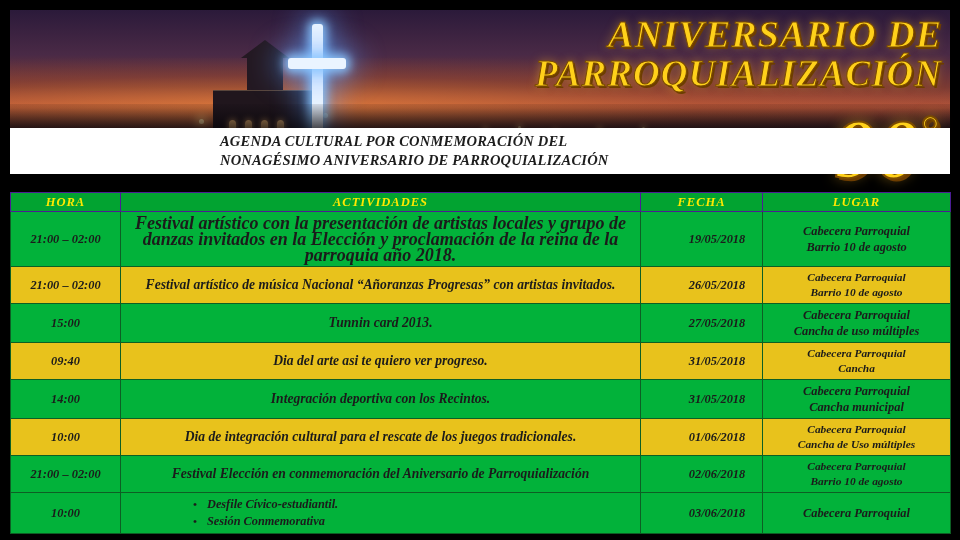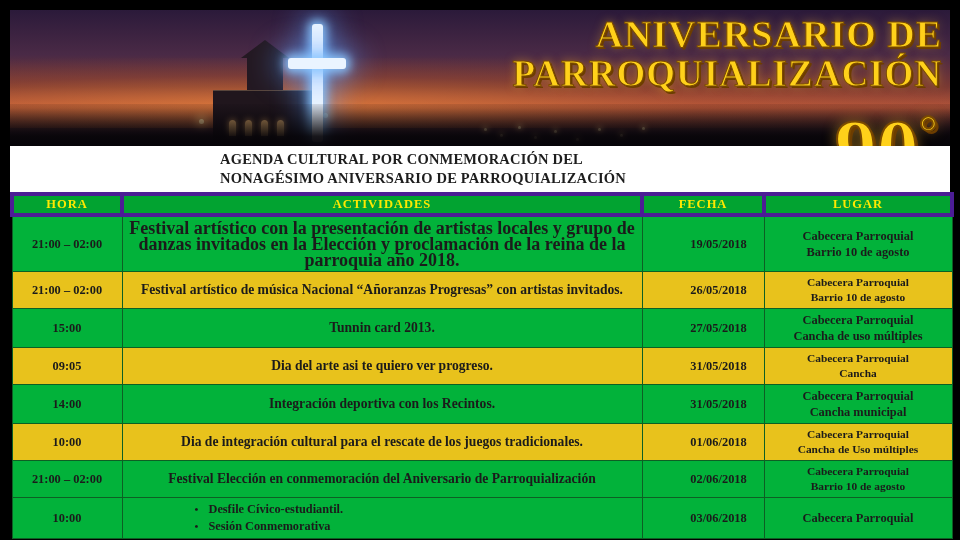--- a/index.html
+++ b/index.html
@@ -8,20 +8,21 @@
     width: 960px; height: 540px;
     background: #000;
     font-family: "Liberation Serif", serif;
     overflow: hidden;
   }
   #poster {
     position: relative;
     width: 960px; height: 540px;
     background: #000;
     overflow: hidden;
+    font-style: italic;
   }
 
   
   .hero {
     position: absolute;
     left: 10px; top: 10px;
     width: 940px; height: 140px;
     overflow: hidden;
     background: linear-gradient(180deg, #2b1a3a 0%, #4a2a46 32%, #7a3a33 55%, #b4543a 70%, #3b2430 88%, #120b14 100%);
   }
@@ -129,21 +130,21 @@
     text-shadow: 3px 3px 0 #6d3d00, 0 0 14px rgba(255,190,40,0.55);
     margin-top: 2px;
     margin-right: 4px;
     display: block;
   }
   .title-art .big .deg { font-size: 48px; vertical-align: super; }
 
   
   .head-band {
     position: absolute;
-    left: 10px; top: 146px;
+    left: 10px; top: 128px;
     width: 940px; height: 46px;
     background: #ffffff;
     display: flex;
     align-items: center;
     justify-content: center;
     flex-direction: column;
     padding-left: 40px;
   }
   .head-band .hl {
     font-family: "Liberation Serif", serif;
@@ -173,21 +174,21 @@
   col.c-lug  { width: 188px; }
 
   th {
     background: #02a331;
     color: #ffe900;
     font-family: "Liberation Serif", serif;
     font-weight: bold;
     font-size: 12.5px;
     letter-spacing: 1px;
     height: 19px;
-    border: 4px solid #4c1d95;
+    border: 1px solid #4c1d95;
     text-align: center;
     vertical-align: middle;
   }
   td {
     border: 1px solid #0d5f24;
     font-family: "Liberation Serif", serif;
     font-weight: bold;
     font-size: 13.5px;
     color: #1b1b1b;
     text-align: center;
@@ -305,21 +306,21 @@
           <td class="hora">15:00</td>
           <td class="act">Tunnin card 2013.</td>
           <td class="fec">27/05/2018</td>
           <td class="lug">
             <div>Cabecera Parroquial</div>
             <div>Cancha de uso múltiples</div>
           </td>
         </tr>
 
         <tr class="r-gold">
-          <td class="hora">09:05</td>
+          <td class="hora">09:40</td>
           <td class="act">Dia del arte asi te quiero ver progreso.</td>
           <td class="fec">31/05/2018</td>
           <td class="lug small">
             <div>Cabecera Parroquial</div>
             <div>Cancha</div>
           </td>
         </tr>
 
         <tr class="r-green">
           <td class="hora">14:00</td>

